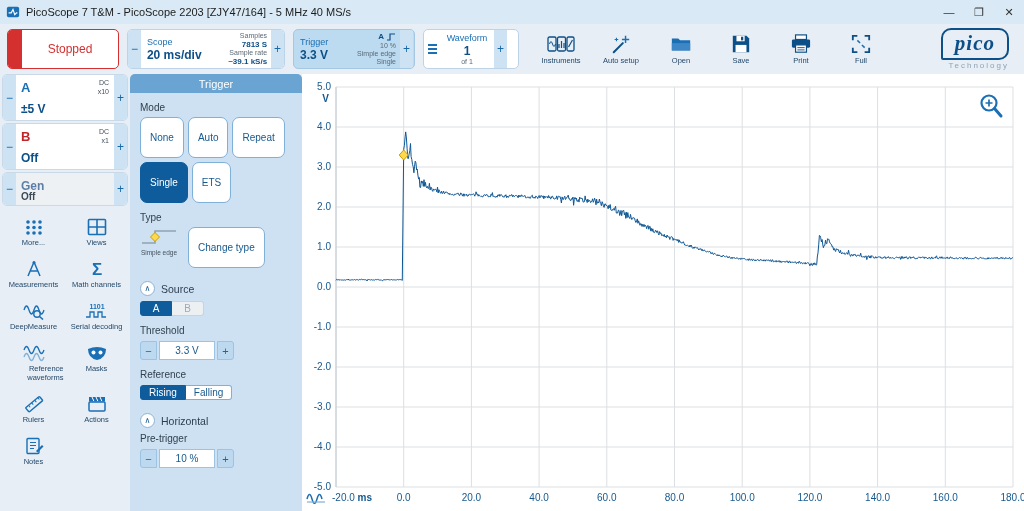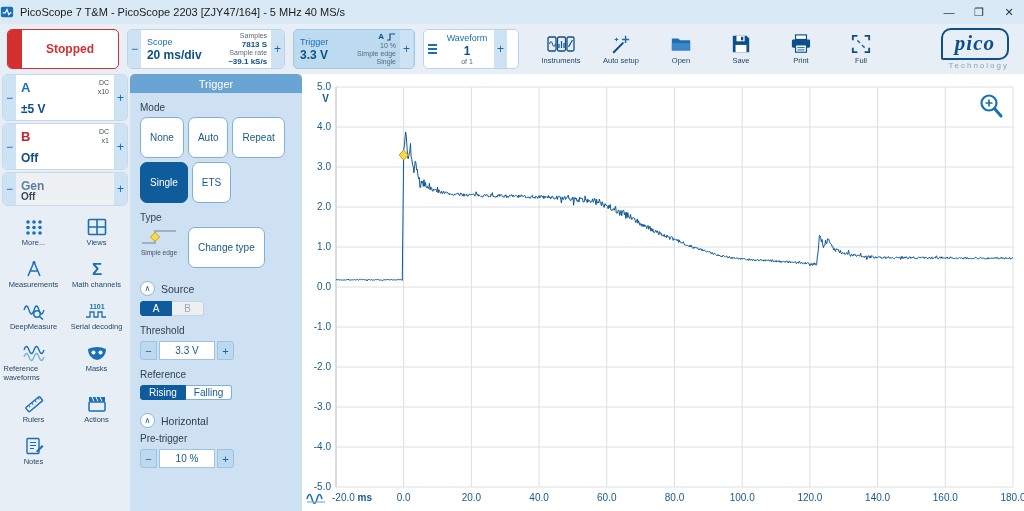--- a/index.html
+++ b/index.html
@@ -1,28 +1,28 @@
 <!DOCTYPE html>
 <html><head>
 <meta charset="utf-8">
 <style>
   * { margin:0; padding:0; box-sizing:border-box; }
   html,body { width:1024px; height:511px; font-family:"Liberation Sans", sans-serif; background:#e7eef5; overflow:hidden; }
   #app { position:relative; width:1024px; height:511px; background:#e7eef5; outline:1px solid #7aa0bd; }
 
   
-  .titlebar { position:absolute; left:0; top:0; width:1024px; height:24px; background:#d9eaf6; display:flex; align-items:center; }
+  .titlebar { position:absolute; left:0; top:0; width:1024px; height:24px; background:#d9eaf6; display:flex; align-items:center; padding-left:6px; }
   .app-ico { width:14px; height:14px; margin-right:6px; }
   .tb-title { font-size:11px; color:#1c1c1c; }
   .win-controls { margin-left:auto; display:flex; height:24px; }
   .wc { width:30px; height:24px; display:flex; align-items:center; justify-content:center; font-size:11px; color:#333; cursor:pointer; }
 
   
   .toolbar { position:absolute; left:0; top:24px; width:1024px; height:50px; display:flex; align-items:center; gap:8px; padding:0 7px; background:#e7eef5; }
-  .stopped { width:112px; height:40px; display:flex; border:1px solid #d43030; border-radius:5px; overflow:hidden; background:#fff; cursor:pointer;font-weight:bold; }
+  .stopped { width:112px; height:40px; display:flex; border:1px solid #d43030; border-radius:5px; overflow:hidden; background:#fff; cursor:pointer; }
   .stop-accent { width:14px; background:#d43030; }
   .stop-label { flex:1; display:flex; align-items:center; justify-content:center; color:#d43030; font-size:12px; }
   .tpanel { height:40px; display:flex; border-radius:5px; overflow:hidden; border:1px solid #bdd4e8; background:#fff; }
   .tpanel.blue { background:#bcdaf0; border-color:#a4c8e4; }
   .pm { width:13px; background:#cde3f4; color:#1668a9; display:flex; align-items:center; justify-content:center; font-size:12px; cursor:pointer; }
   .tpanel-body { padding:3px 6px; display:flex; flex-direction:column; justify-content:center; cursor:pointer; }
   .tp-label { font-size:9px; color:#1a6fb5; }
   .tp-value { font-size:12px; font-weight:bold; color:#0d4f87; margin-top:1px; }
   .tp-stats { display:flex; flex-direction:column; justify-content:center; text-align:right; padding:2px 4px 2px 0; line-height:1.15; }
   .tp-stat-l { font-size:7px; color:#5a6a78; }
@@ -45,21 +45,21 @@
   .chan-a .chan-name { color:#1a6fb5; }
   .chan-b .chan-name { color:#c22528; }
   .chan-meta { position:absolute; top:3px; right:5px; text-align:right; font-size:7px; color:#44505c; line-height:1.35; }
   .chan-range { position:absolute; bottom:4px; left:5px; font-size:12px; font-weight:bold; color:#0d4f87; }
   .chan-gen { height:34px; }
   .chan-gen .chan-body { background:#eef1f4; }
   .chan-gen .chan-name { color:#5b7fa6; font-size:12px; }
   .chan-gen .chan-range { font-size:10px; color:#3c4a56; bottom:3px; }
   .tools-grid { margin-top:10px; display:grid; grid-template-columns:1fr 1fr; row-gap:13px; }
   .tool { display:flex; flex-direction:column; align-items:center; gap:2px; cursor:pointer; }
-  .tool .lbl { font-size:7.5px; color:#24496b; text-align:left; line-height:1.2; max-width:60px; }
+  .tool .lbl { font-size:7.5px; color:#24496b; text-align:right; line-height:1.2; max-width:60px; }
 
   
   .trigpane { position:absolute; left:130px; top:74px; width:172px; height:437px; background:#cde1f3; border-radius:5px 5px 0 0; }
   .trig-header { height:19px; background:#69a4d3; color:#fff; font-size:11px; display:flex; align-items:center; justify-content:center; border-radius:5px 5px 0 0; }
   .trig-body { padding:7px 10px; }
   .sec-label { font-size:10px; color:#31414e; margin:9px 0 4px; }
   .sec-label.first { margin-top:2px; }
   .btnrow { display:flex; gap:4px; margin-bottom:4px; }
   .tbtn { padding:14px 9px; font-size:10px; border:1px solid #7fb0d8; background:#fff; color:#16598f; border-radius:7px; cursor:pointer; white-space:nowrap; }
   .tbtn.sel { background:#0e5c9c; border-color:#0e5c9c; color:#fff; }

